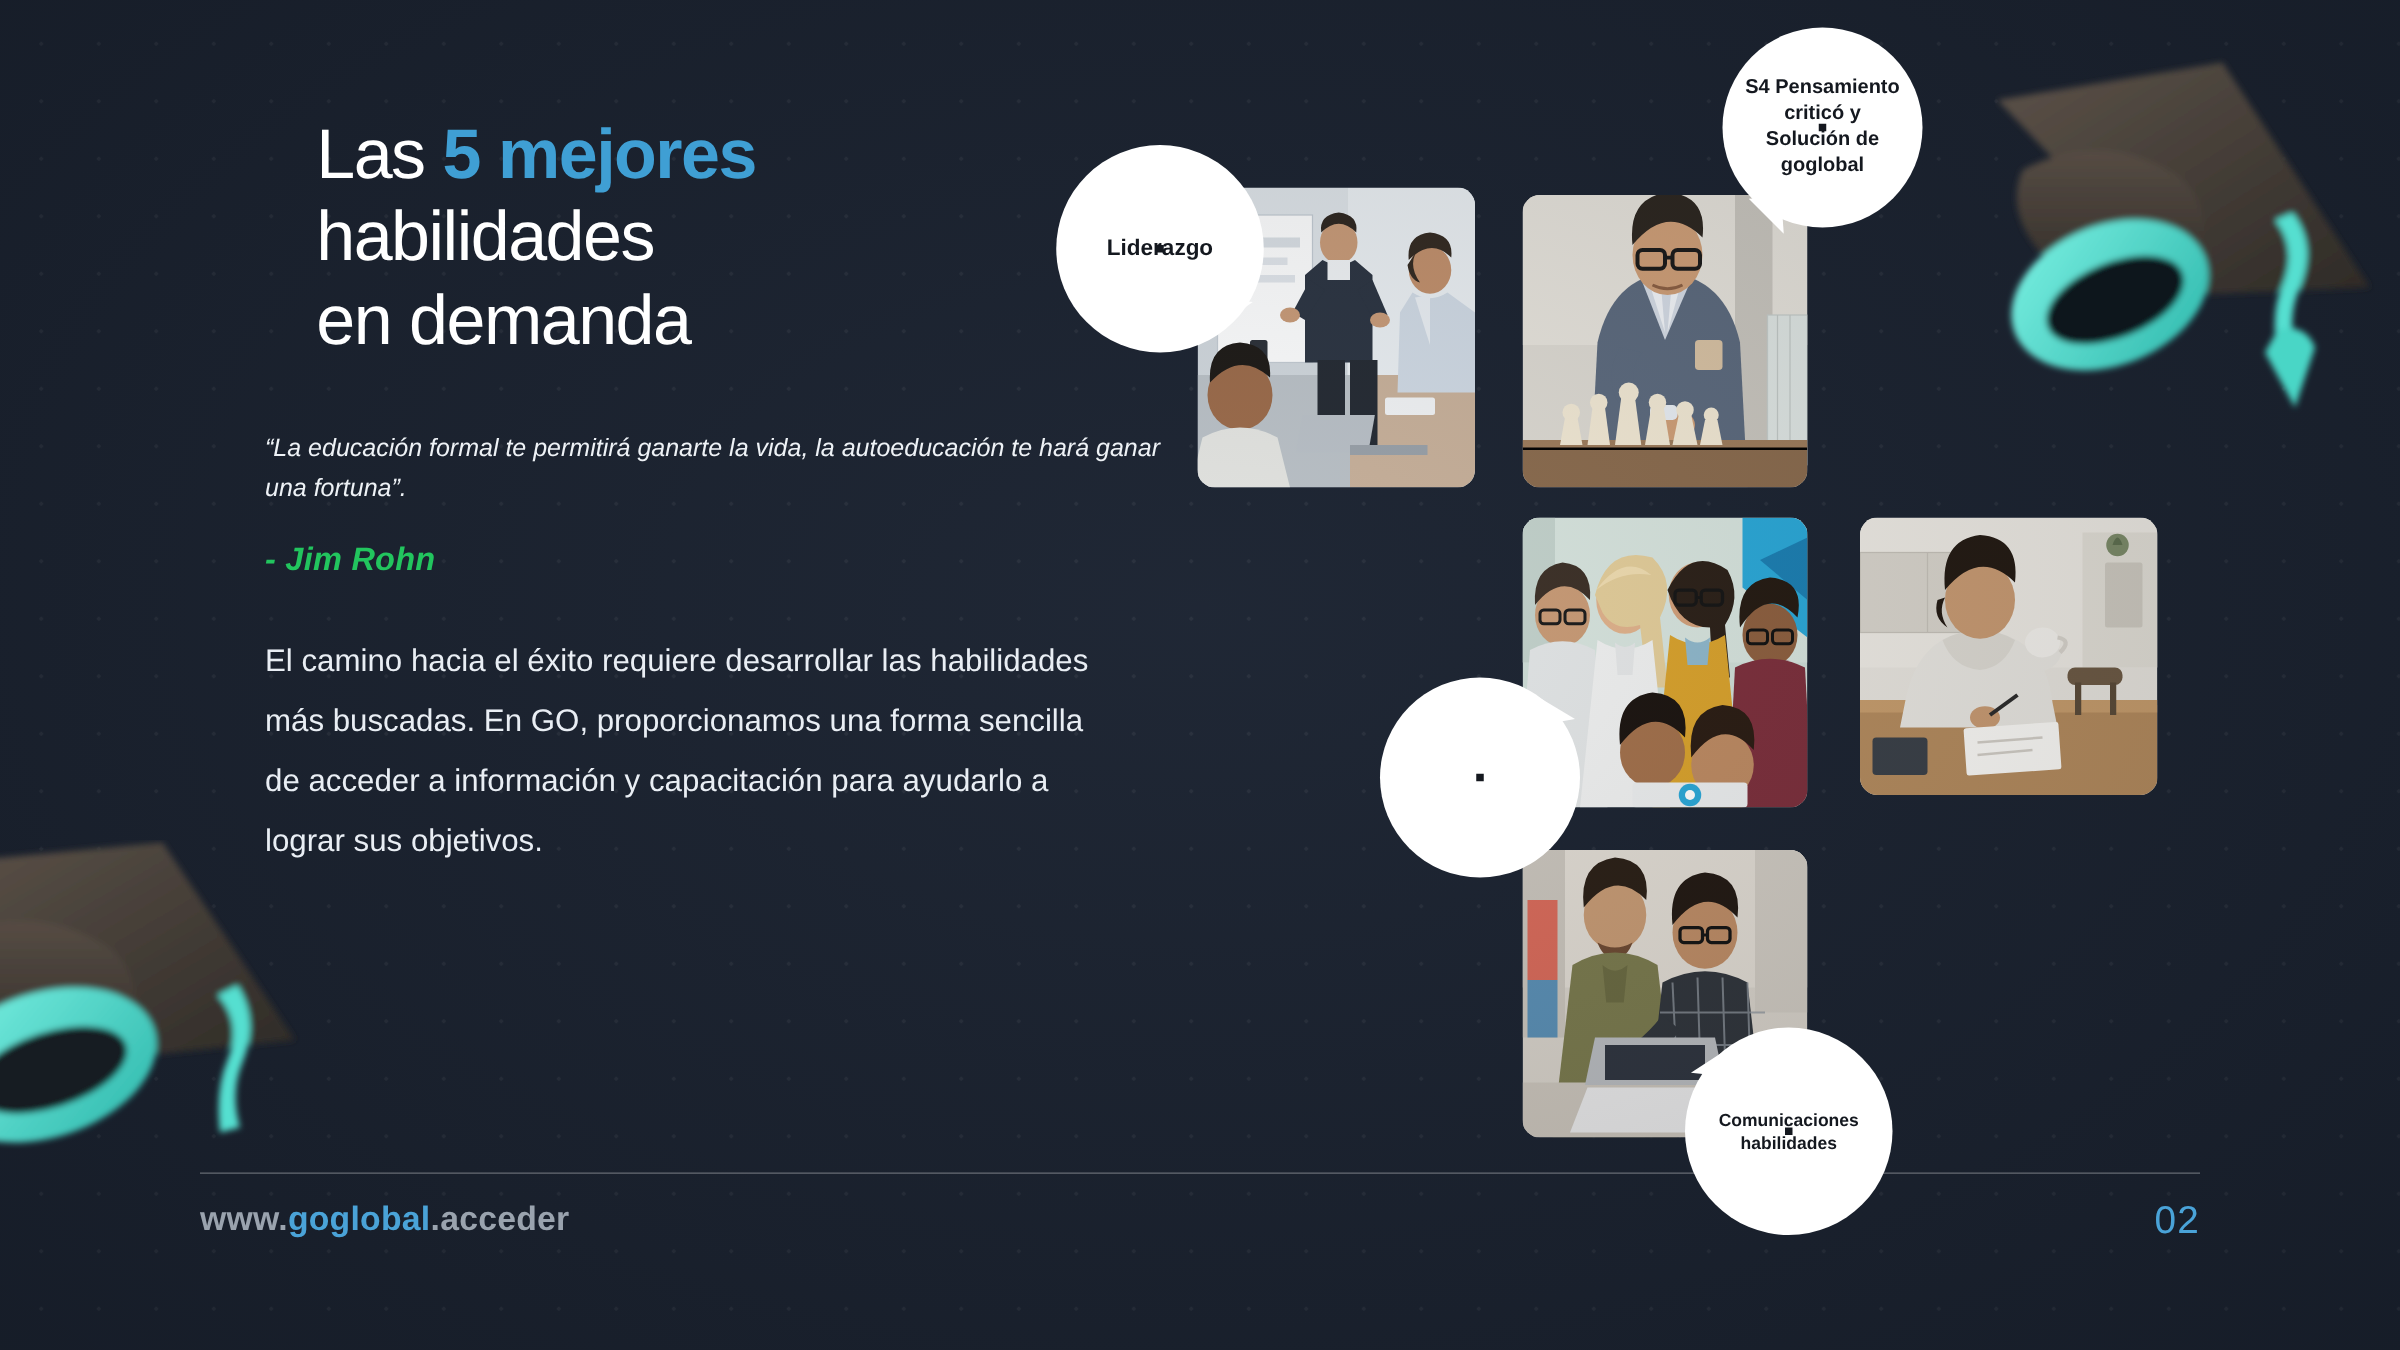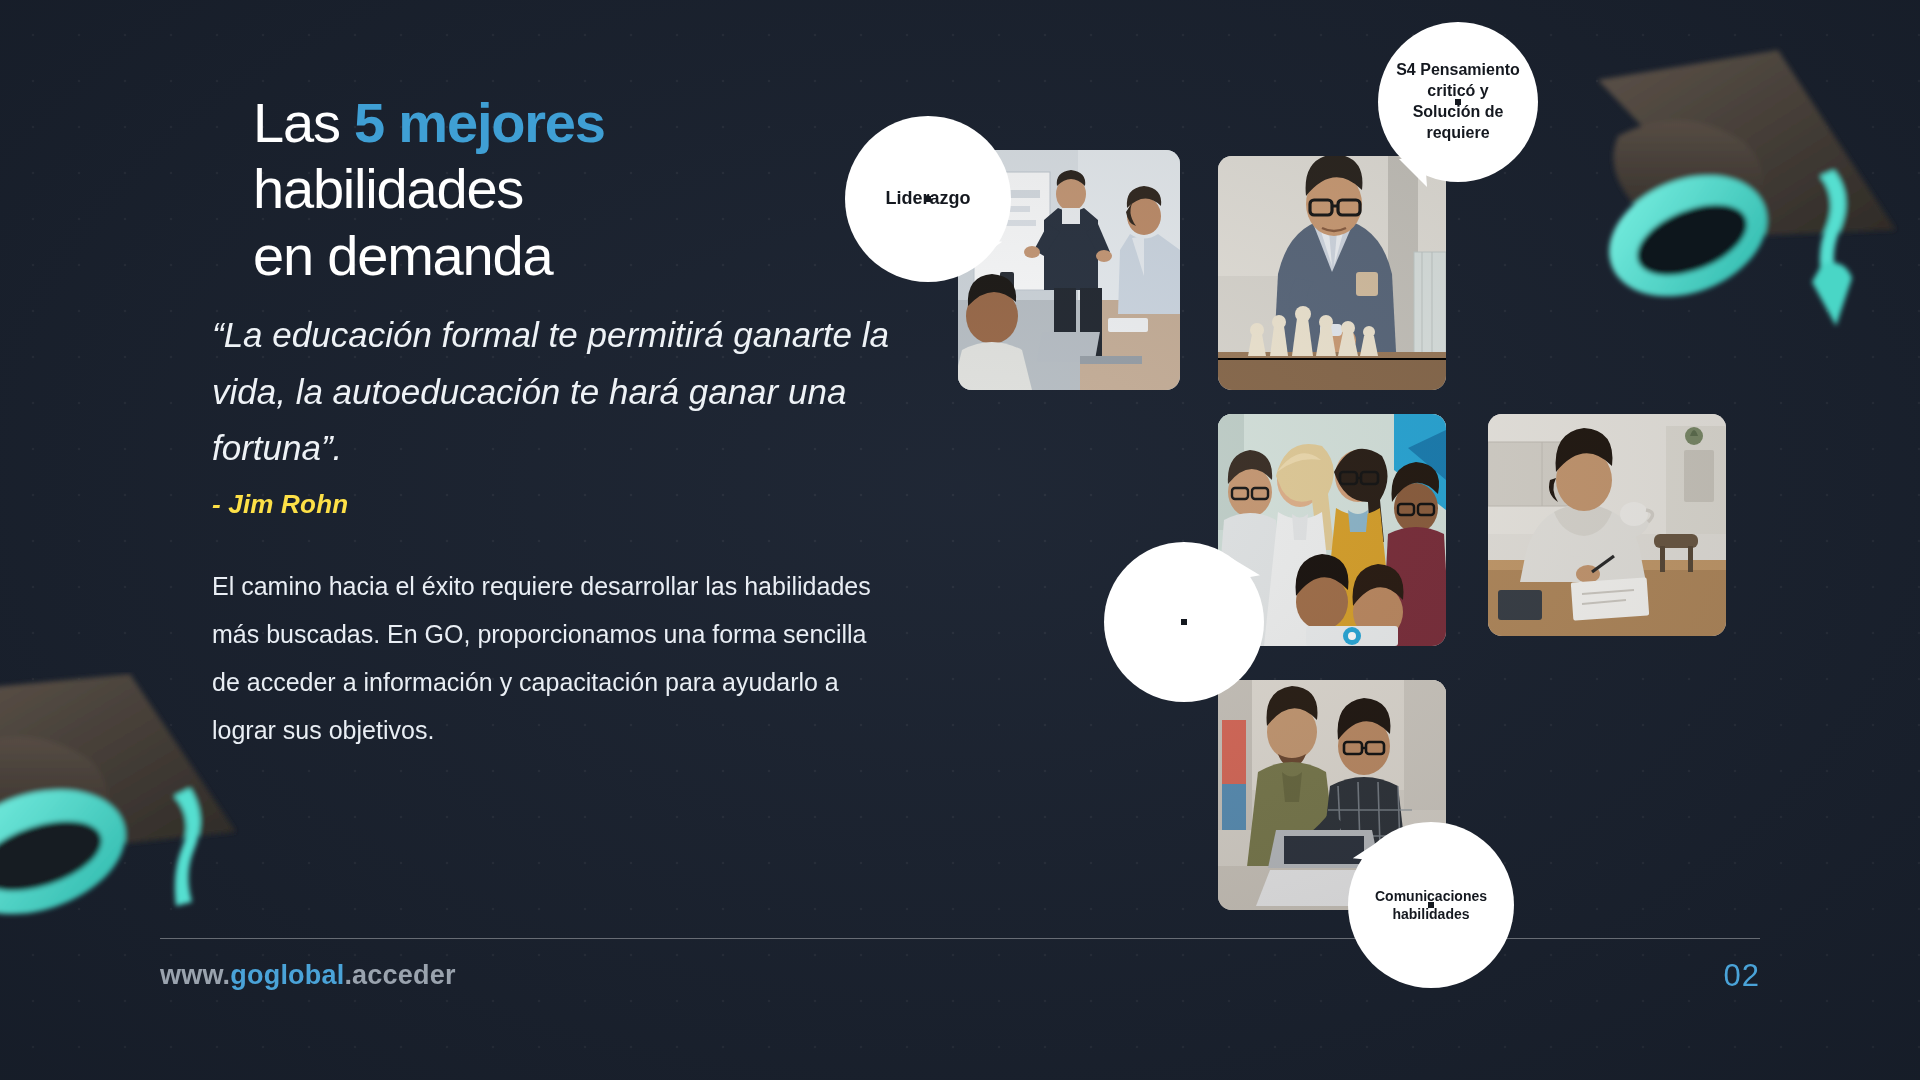--- a/index.html
+++ b/index.html
@@ -42,31 +42,31 @@
     line-height:0.97;
     font-weight:400;
     letter-spacing:-1.2px;
     white-space:nowrap;
     margin-left:41px;
   }
   .title .hl { color:#3f9fd4; font-weight:700; }
   .t-l2, .t-l3 { margin-top:12px; }
 
   .quote {
-    margin-top:24px;
+    margin-top:60px;
     color:#eef2f6;
     font-style:italic;
-    font-size:35px;
+    font-size:20px;
     line-height:1.62;
     font-weight:400;
     width:740px;
   }
   .attrib {
-    margin-top:12px;
-    color:#fde047;
+    margin-top:24px;
+    color:#22c55e;
     font-style:italic;
     font-weight:700;
     font-size:26px;
     letter-spacing:0.2px;
   }
   .body {
     margin-top:42px;
     color:#e9eef4;
     font-size:25px;
     line-height:1.92;
@@ -411,21 +411,21 @@
     <span class="btxt">Liderazgo</span>
     <span style="position:absolute; right:10px; bottom:16px; width:0;height:0;
                  border-left:30px solid #ffffff; border-bottom:26px solid transparent;
                  transform:rotate(6deg);"></span>
   </div>
 
   <div class="bubble" style="left:1378px; top:22px; width:160px; height:160px; font-size:16px;">
     <span class="btxt">S4 Pensamiento
 criticó y
 Solución de
-requiere</span>
+goglobal</span>
     <span style="position:absolute; left:22px; bottom:-6px; width:0;height:0;
                  border-right:26px solid #ffffff; border-bottom:30px solid transparent;
                  transform:rotate(-4deg);"></span>
   </div>
 
   <div class="bubble" style="left:1104px; top:542px; width:160px; height:160px; font-size:17px;">
     <span style="position:absolute; right:6px; top:10px; width:0;height:0;
                  border-left:30px solid #ffffff; border-top:26px solid transparent;
                  transform:rotate(-10deg);"></span>
   </div>

